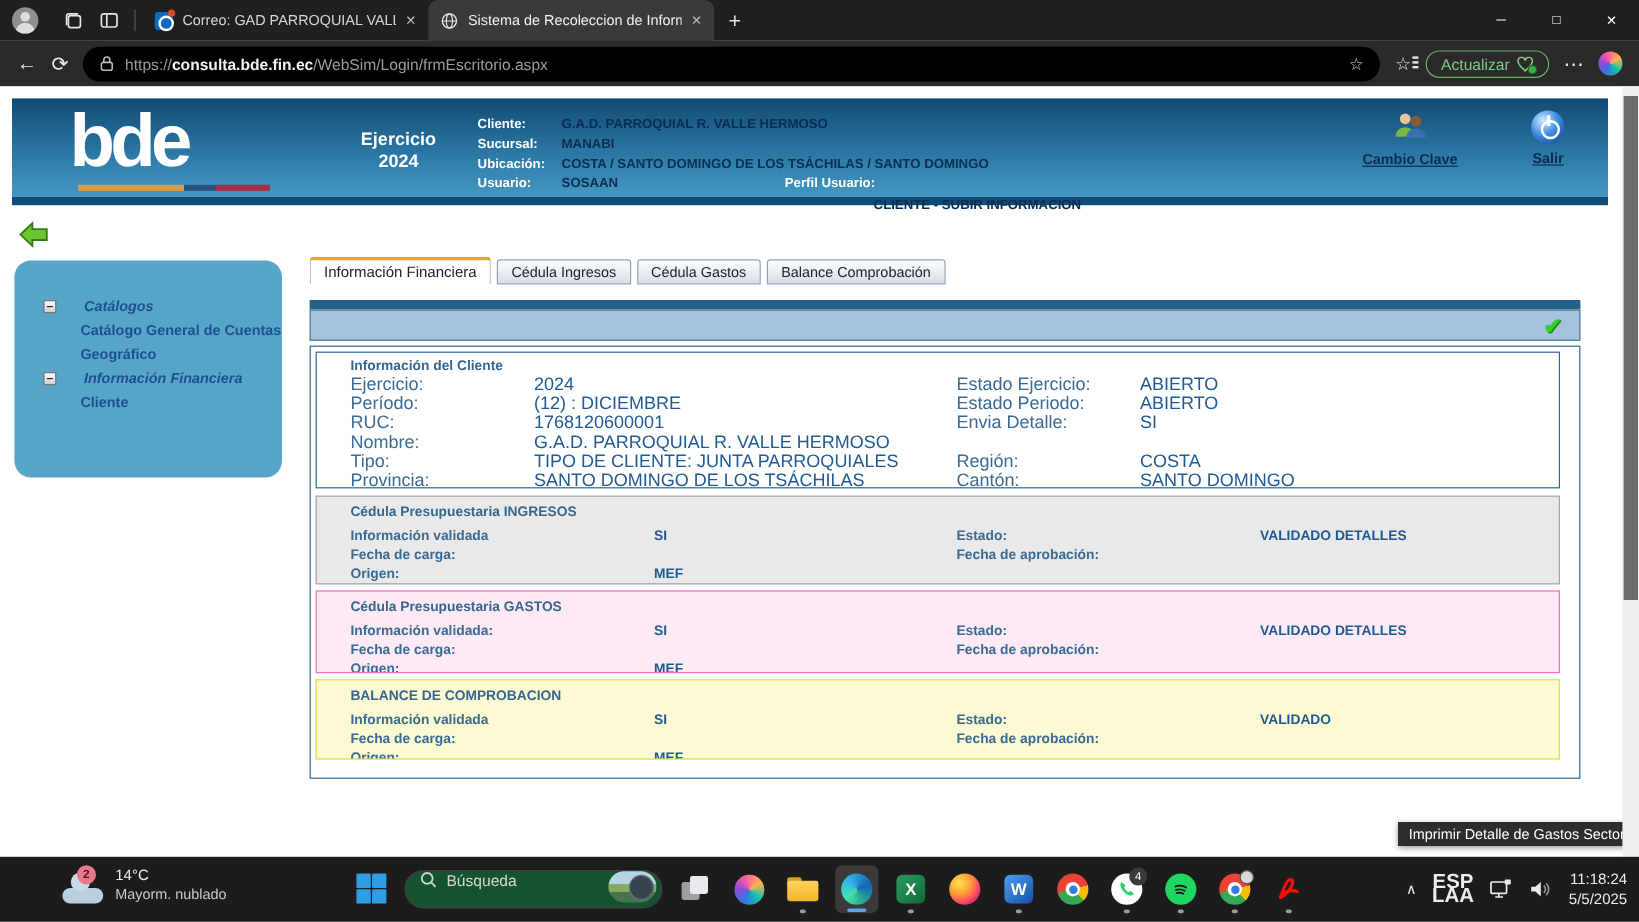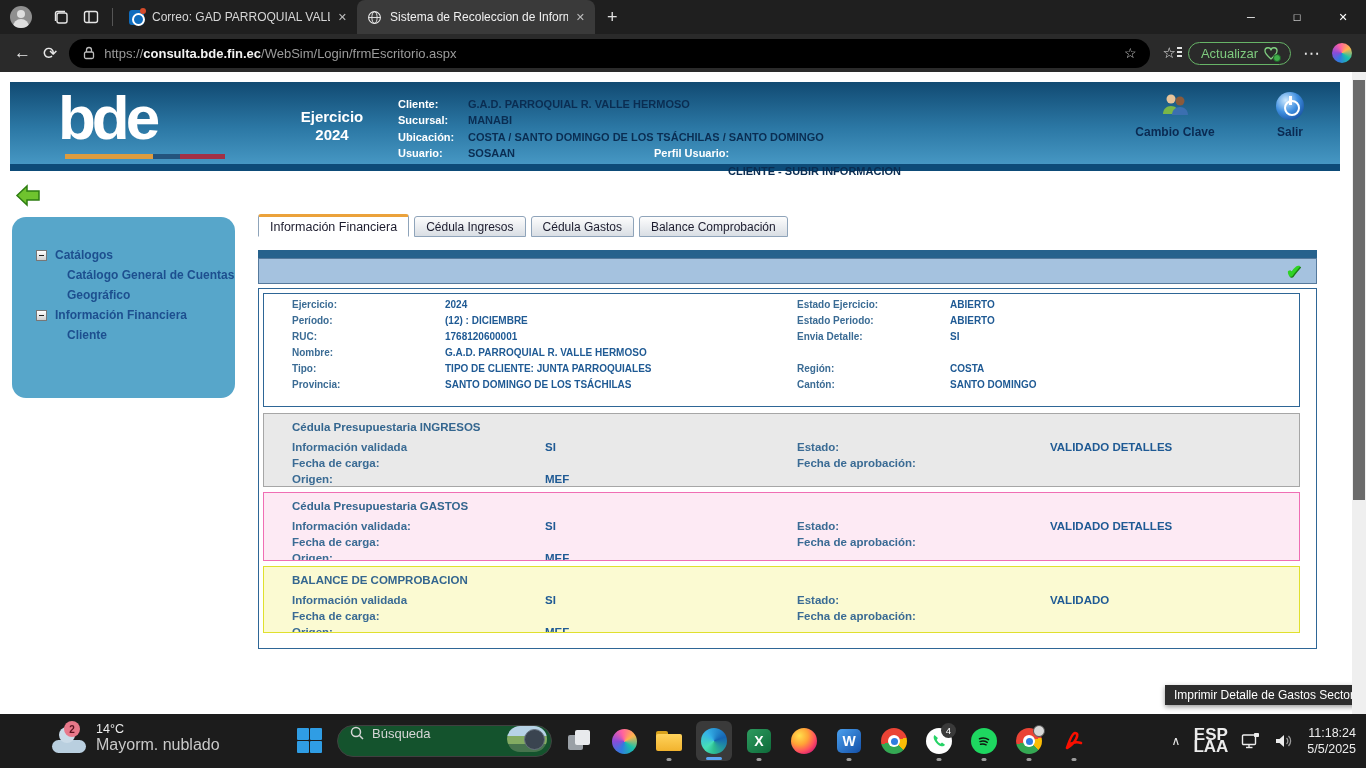--- a/index.html
+++ b/index.html
@@ -51,50 +51,50 @@
   .bde-stripe { position:absolute; left:55px; top:72px; width:160px; height:5px;
     background:linear-gradient(90deg,#dd9c3f 0 55%, #24547d 55% 72%, #a23046 72% 100%); }
   .ejercicio { position:absolute; left:278px; top:26px; width:88px; text-align:center; color:#fff; font-weight:bold; font-size:15px; line-height:18px; }
   .hdr-info { position:absolute; left:388px; top:14px; font-size:11px; font-weight:bold; }
   .hdr-row { display:flex; height:16.3px; align-items:center; white-space:nowrap; }
   .hdr-label { width:70px; color:#fff; }
   .hdr-value { min-width:186px; color:#0a2d52; padding-right:6px; }
   .hdr-label2 { width:74px; color:#fff; }
   .hdr-value2 { color:#0a2d52;margin-top:35px; }
   .hdr-link-box { position:absolute; top:10px; text-align:center; }
-  .hdr-link-box .lnk { color:#0a2a52; font-weight:bold; font-size:12px; display:inline-block; margin-top:5px; }
+  .hdr-link-box .lnk { color:#0a2a52; font-weight:bold; font-size:12px; text-decoration:underline; display:inline-block; margin-top:5px; }
   .power-ic { width:28px; height:28px; margin:0 auto; border-radius:50%;
     background:radial-gradient(circle at 35% 30%, #cfeaff 0%, #3f8fe0 45%, #0a3d8f 95%); position:relative; }
   .power-ic::before { content:""; position:absolute; left:8px; top:8px; width:12px; height:12px; border:2.5px solid #fff; border-radius:50%; }
   .power-ic::after { content:""; position:absolute; left:13px; top:4px; width:2.5px; height:9px; background:#fff; }
 
   .back-arrow { position:absolute; left:15px; top:112px; }
 
   .sidebar { position:absolute; left:12px; top:145px; width:223px; height:181px; background:#57a6ca; border-radius:14px; padding-top:28px; }
   .tree-item { display:flex; align-items:center; height:20px; font-size:12px; font-weight:bold; color:#1d4f8f; }
-  .tree-item.parent { padding-left:24px; gap:8px; }
+  .tree-item.parent { padding-left:24px; gap:23px;font-style:italic; }
   .tree-item.child { padding-left:55px; }
   .minus-box { width:11px; height:11px; background:linear-gradient(#fff,#cfcfcf); border:1px solid #777; position:relative; flex:none; }
   .minus-box::after { content:""; position:absolute; left:2px; top:4px; width:5px; height:1px; background:#222; }
 
   
   .ctabs { position:absolute; left:258px; top:142px; display:flex; align-items:flex-end; gap:5px; }
   .ctab { height:21px; display:flex; align-items:center; padding:0 11px; font-size:12px; color:#1c1c2e;
     background:linear-gradient(#fdfdfd,#d9dee4); border:1px solid #8fa4ba; border-radius:3px 3px 0 0; white-space:nowrap; }
   .ctab.active { height:23px; background:#fff; border-top:3px solid #eba23b; border-bottom:1px solid #fff; font-size:12.5px; }
 
   .tealbar { position:absolute; left:258px; top:178px; width:1059px; height:8px; background:#26618c; }
   .blueband { position:absolute; left:258px; top:186px; width:1059px; height:26px; background:#a5c2df; border:1px solid #55799c; }
   .band-check { position:absolute; right:14px; top:1px; font-size:19px; font-weight:bold; color:#2fd325; text-shadow:1px 1px 0 #1d7d16; }
 
   .outerbox { position:absolute; left:258px; top:216px; width:1059px; height:361px; border:1px solid #2e6696; background:#fff; padding:4px 16px 4px 4px; }
 
   .panel { border:1px solid #2e6696; background:#fff; padding:3px 0 0 28px; margin-bottom:6px; height:114px; overflow:hidden; }
   .p-title { font-size:11.5px; font-weight:bold; color:#34668f; line-height:16px; }
-  .p-row { display:grid; grid-template-columns:153px 352px 153px 1fr; line-height:16px; font-size:10px; font-weight:bold; white-space:nowrap; }
+  .p-row { display:grid; grid-template-columns:153px 352px 153px 1fr; line-height:16px; font-size:15px; font-weight:normal; white-space:nowrap; }
   .p-label { color:#3a6b94; }
   .p-value { color:#1f5a94; }
 
   .section { padding:4px 0 0 28px; margin-bottom:5px; overflow:hidden; }
   .section .s-title { font-size:11.5px; font-weight:bold; color:#34668f; line-height:18px; margin-bottom:3px; }
   .s-row { display:grid; grid-template-columns:253px 252px 253px 1fr; line-height:16px; font-size:11.5px; font-weight:bold; white-space:nowrap; }
   .section.gray { background:#e9e9e9; border:1px solid #a6a6a6; height:74px; }
   .section.pink { background:#fdeaf4; border:1px solid #f06eb4; height:69px; }
   .section.yellow { background:#fbfad2; border:1px solid #e0e02e; height:67px; margin-bottom:0; }
 
@@ -104,21 +104,21 @@
   .scroll-thumb { position:absolute; left:1px; top:8px; width:12px; height:420px; background:#6b6b6b; }
 
   
   .taskbar { position:absolute; left:0; top:714px; width:1366px; height:54px; background:#1c1c1c; }
   .weather { position:absolute; left:52px; top:7px; display:flex; align-items:center; gap:10px; }
   .cloud { position:relative; width:34px; height:22px; margin-top:10px; }
   .cloud::before { content:""; position:absolute; left:0; bottom:0; width:34px; height:13px; border-radius:8px; background:#b9cfdf; }
   .cloud::after { content:""; position:absolute; left:7px; top:-4px; width:16px; height:16px; border-radius:50%; background:#cadbe8; }
   .w-badge { position:absolute; left:12px; top:-10px; width:16px; height:16px; border-radius:50%; background:#e8788a; color:#5b1220; font-size:10px; font-weight:bold; display:flex; align-items:center; justify-content:center; z-index:2; }
   .w-text { font-size:12.5px; color:#ececec; line-height:16px; }
-  .w-text .cond { color:#c9c9c9; font-size:16px; }
+  .w-text .cond { color:#c9c9c9; font-size:12px; }
   .tb-center { position:absolute; left:292px; top:0; height:54px; display:flex; align-items:center; gap:9px; }
   .start { width:26px; height:26px; display:grid; grid-template-columns:12px 12px; grid-template-rows:12px 12px; gap:1px; }
   .start div { background:#2f9de4; border-radius:1px; }
   .searchbox { width:215px; height:32px; background:#14532d; border:1px solid #404040; border-radius:16px; display:flex; align-items:flex-start; padding:0 4px 0 12px; gap:8px; }
   .searchbox .s-text { flex:1; color:#d6d6d6; font-size:13px; }
   .search-img { width:40px; height:26px; border-radius:13px; position:relative; overflow:hidden; flex:none;
     background:linear-gradient(180deg,#b7d3e6 0 40%, #83ab62 40% 68%, #47744e 68% 100%); }
   .search-img::after { content:""; position:absolute; right:2px; top:3px; width:19px; height:19px; border-radius:50%; background:#3a4450; border:1px solid #67727e; }
   .app-slot { width:36px; height:44px; position:relative; display:flex; align-items:center; justify-content:center; }
   .app-slot.active-app { background:#3a3a3a; border-radius:6px; height:40px; }
@@ -294,20 +294,21 @@
     </div>
 
     <div class="tealbar"></div>
     <div class="blueband">
       <span class="band-check">✔</span>
     </div>
 
     <div class="outerbox">
 
       <div class="panel">
+        <div class="p-title">Información del Cliente</div>
         <div class="p-row">
           <span class="p-label">Ejercicio:</span>
             <span class="p-value">2024</span>
           <span class="p-label">Estado Ejercicio:</span>
             <span class="p-value">ABIERTO</span>
         </div>
         <div class="p-row">
           <span class="p-label">Período:</span>
             <span class="p-value">(12) : DICIEMBRE</span>
           <span class="p-label">Estado Periodo:</span>

